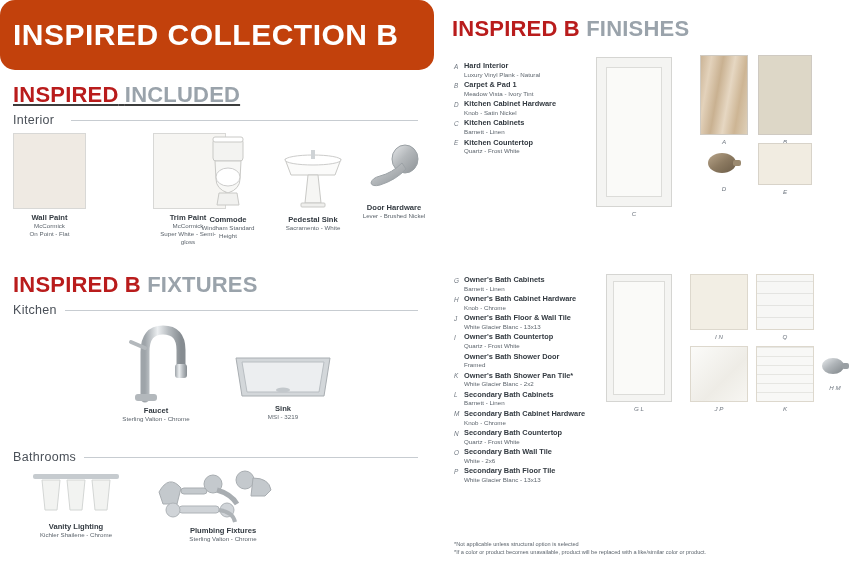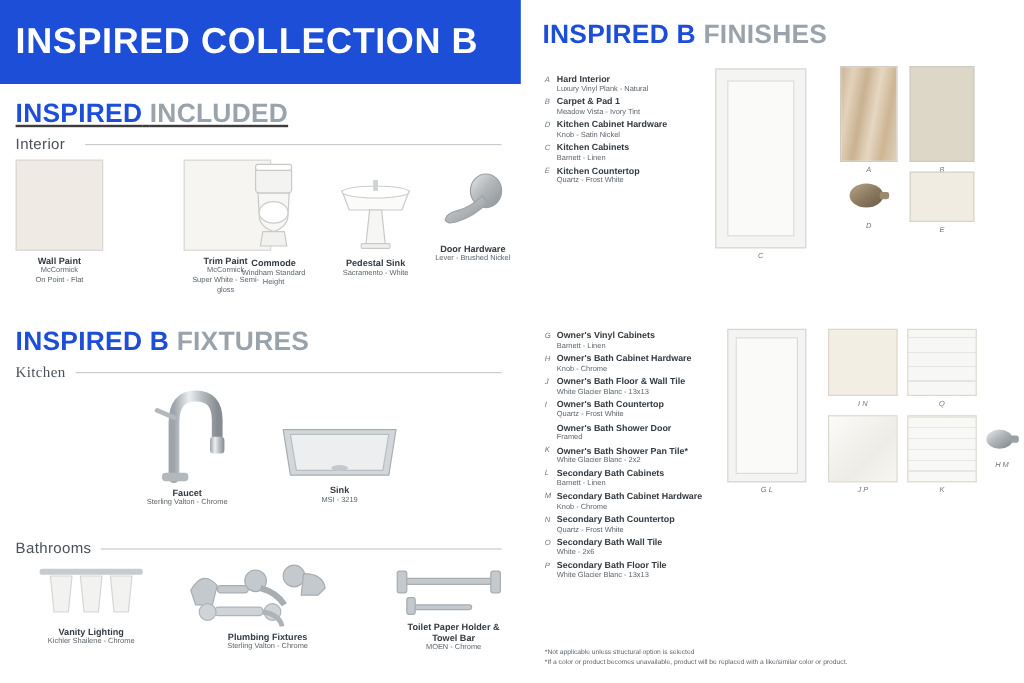--- a/index.html
+++ b/index.html
@@ -11,30 +11,30 @@
     color: #3c3c3c;
     overflow: hidden;
     position: relative;
   }
   .page { position: relative; width: 853px; height: 569px; }
 
   
   .left { position: absolute; left: 0; top: 0; width: 434px; height: 569px; }
   .banner {
     position: absolute; left: 0; top: 0; width: 434px; height: 70px;
-    background: #1d4ed8;
-    display: flex; align-items: center;
+    background: #c2410c;
+    display: flex; align-items: center; border-radius: 15px;
   }
   .banner-title {
     color: #ffffff; font-size: 30px; font-weight: bold; letter-spacing: .5px;
     padding-left: 13px; line-height: 1;
   }
 
   .sec-head { font-size: 22px; font-weight: bold; letter-spacing: .2px; }
-  .sec-head .dark { color: #1d4ed8; }
+  .sec-head .dark { color: #b91c1c; }
   .sec-head .grey { color: #9aa3ab; }
 
   .subhead {
     font-size: 12.5px; color: #4a5058; letter-spacing: .3px;
     display: flex; align-items: center; gap: 8px;
   }
   .subhead .rule { flex: 1; height: 1px; background: #c7ccd1; }
   .item { text-align: center; }
   .item .cap-title { font-size: 7.6px; font-weight: bold; color: #333a41; }
   .item .cap-sub { font-size: 6.2px; color: #5c646c; line-height: 1.25; }
@@ -144,21 +144,21 @@
         <div class="cap-title" style="margin-top:-2px;">Door Hardware</div>
         <div class="cap-sub">Lever - Brushed Nickel</div>
       </div>
     </div>
 
     <div style="position:absolute;left:13px;top:272px;" class="sec-head">
       <span class="dark">INSPIRED B</span>
       <span class="grey">FIXTURES</span>
     </div>
 
-    <div style="position:absolute;left:13px;top:303px;width:405px;font-family:Liberation Serif, serif;" class="subhead">
+    <div style="position:absolute;left:13px;top:303px;width:405px;" class="subhead">
       <span>Kitchen</span>
       <span class="rule"></span>
     </div>
 
     <div style="position:absolute;left:13px;top:318px;width:410px;height:110px;">
 
       <div style="position:absolute;left:88px;top:0;width:110px;" class="item">
         <div style="height:88px;">
           <svg width="110" height="88" viewBox="0 0 110 88">
             <defs>
@@ -230,36 +230,20 @@
               <circle cx="20" cy="44" r="7"></circle>
               <circle cx="74" cy="44" r="7"></circle>
               <path d="M66 44 q14 2 16 12" stroke-width="4" fill="none"></path>
             </g>
           </svg>
         </div>
         <div class="cap-title" style="margin-top:4px;">Plumbing Fixtures</div>
         <div class="cap-sub">Sterling Valton - Chrome</div>
       </div>
 
-      <div style="position:absolute;left:310px;top:0;width:110px;" class="item">
-        <div style="height:52px;">
-          <svg width="110" height="52" viewBox="0 0 110 52">
-            <g fill="#c4c9cd" stroke="#a8adb1">
-              <rect x="12" y="16" width="78" height="5" rx="2.5"></rect>
-              <rect x="8" y="10" width="8" height="18" rx="2"></rect>
-              <rect x="86" y="10" width="8" height="18" rx="2"></rect>
-              <rect x="20" y="38" width="50" height="4" rx="2"></rect>
-              <rect x="16" y="32" width="7" height="14" rx="2"></rect>
-            </g>
-          </svg>
-        </div>
-        <div class="cap-title" style="white-space:pre-line;">Toilet Paper Holder &amp;
-Towel Bar</div>
-        <div class="cap-sub">MOEN - Chrome</div>
-      </div>
     </div>
   </div>
 
   <div class="right">
 
     <div style="position:absolute;left:12px;top:16px;" class="sec-head">
       <span class="dark">INSPIRED B</span>
       <span class="grey">FINISHES</span>
     </div>
 
@@ -328,21 +312,21 @@
       <div class="tile-label" style="position:absolute;left:110px;top:128px;width:48px;">D</div>
 
       <div style="position:absolute;left:168px;top:88px;width:54px;height:42px;background:#f1ece1;border:1px solid #d8d3c9;"></div>
       <div class="tile-label" style="position:absolute;left:168px;top:131px;width:54px;">E</div>
     </div>
 
     <div style="position:absolute;left:14px;top:276px;width:170px;">
       <div class="legend-row">
         <div class="legend-letter">G</div>
         <div>
-            <div class="legend-name">Owner's Vinyl Cabinets</div>
+            <div class="legend-name">Owner's Bath Cabinets</div>
         <div class="legend-sub">Barnett - Linen</div>
           </div>
       </div>
       <div class="legend-row">
         <div class="legend-letter">H</div>
         <div>
             <div class="legend-name">Owner's Bath Cabinet Hardware</div>
         <div class="legend-sub">Knob - Chrome</div>
           </div>
       </div>

